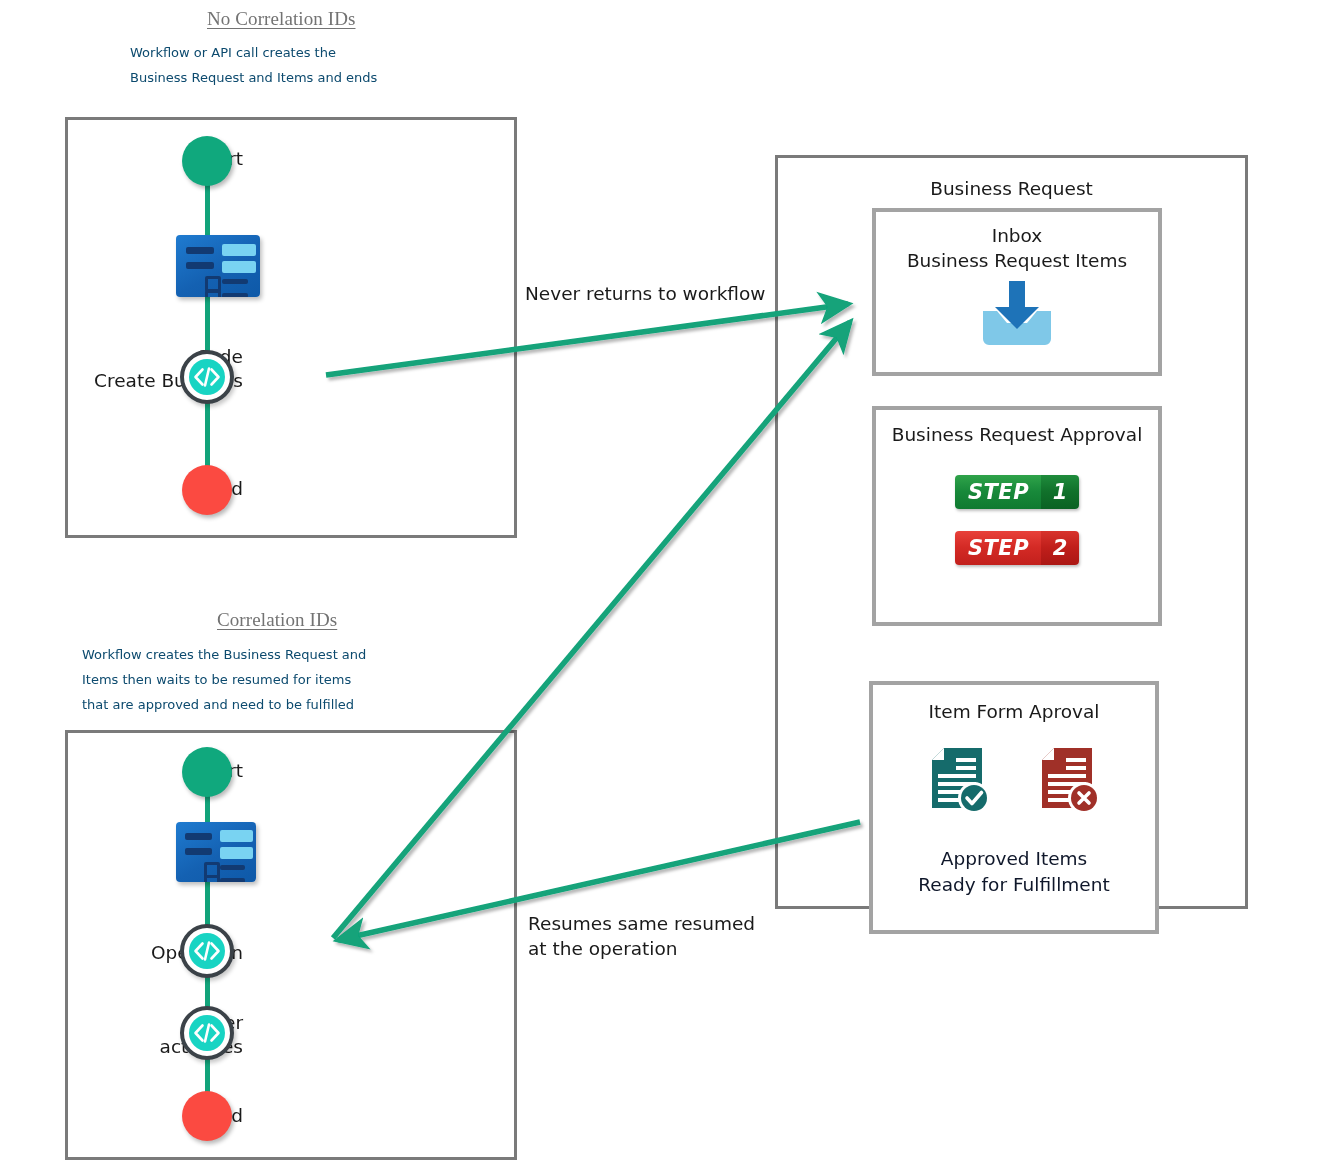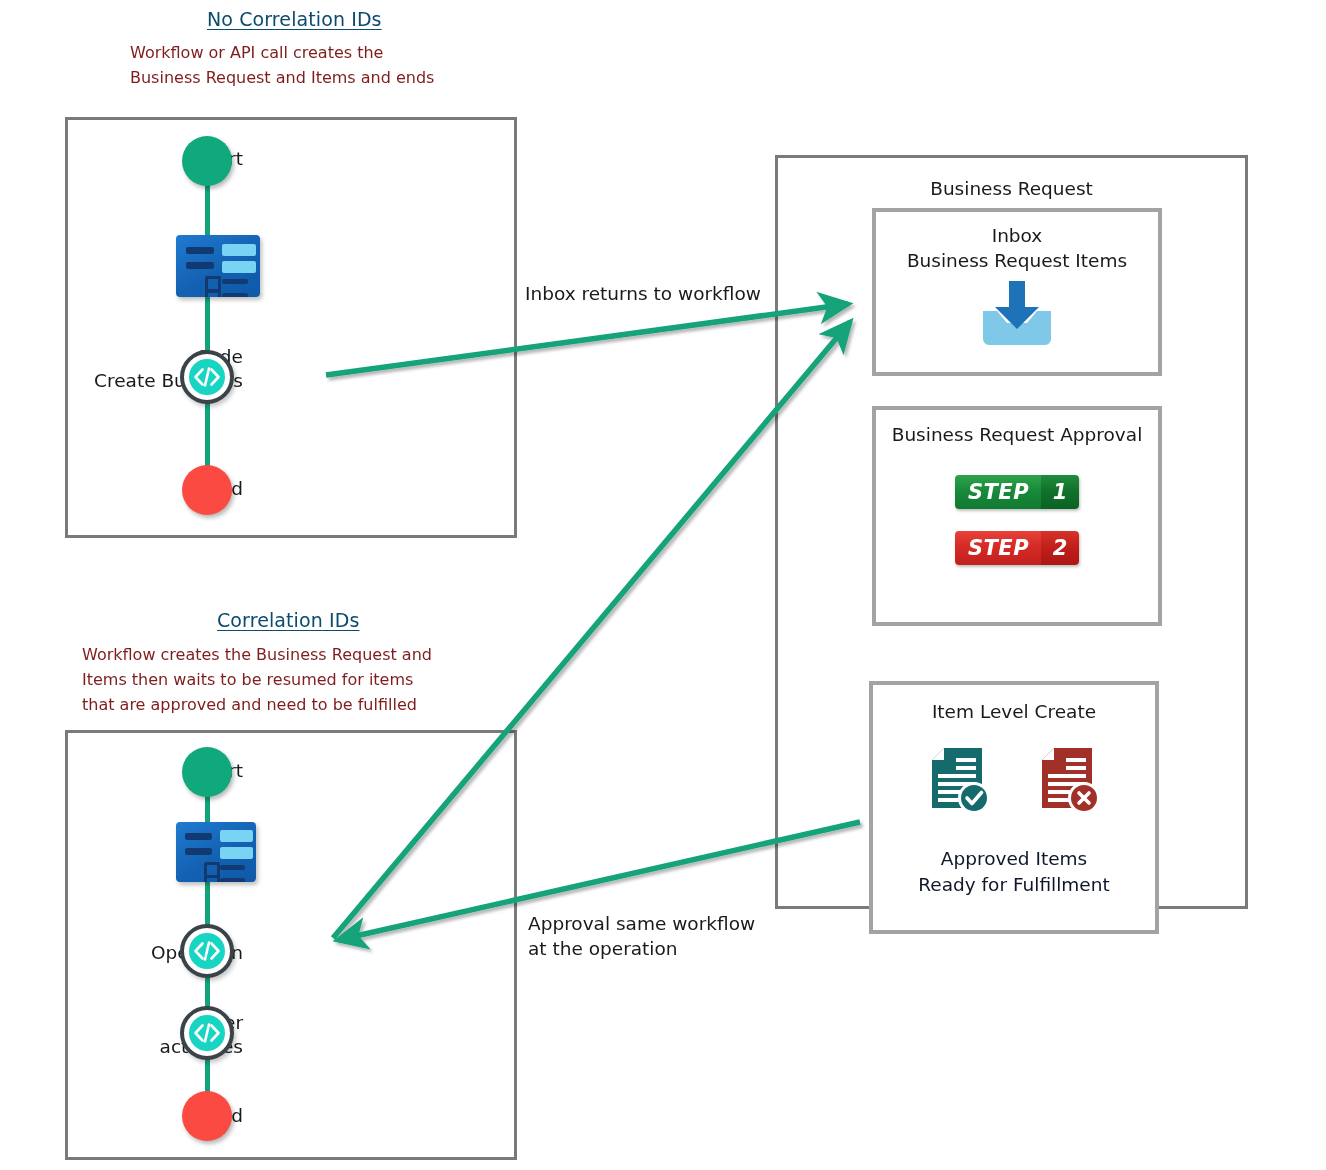--- a/index.html
+++ b/index.html
@@ -17,30 +17,31 @@
     width: 1326px;
     height: 1170px;
     background: #ffffff;
     overflow: hidden;
   }
   .abs { position: absolute; }
 
   
   .section-title {
     font-size: 19px;
-    color: #0c4a6e;
+    color: #737373;
     text-decoration: underline;
     text-underline-offset: 3px;
     white-space: nowrap;
     letter-spacing: .1px;
+    font-family: Liberation Serif, serif;
   }
   .section-desc {
-    font-size: 16px;
+    font-size: 13px;
     line-height: 25px;
-    color: #7f1d1d;
+    color: #0c4a6e;
     white-space: pre-line;
   }
 
   
   .wf-box {
     border: 3px solid #7a7a7a;
     background: #ffffff;
     box-sizing: border-box;
   }
   .panel-box {
@@ -313,21 +314,21 @@
 
       <div style="display:flex; justify-content:center; margin-top:22px;">
         <span class="step-badge badge-red">
           <span class="word">STEP</span>
           <span class="num">2</span>
         </span>
       </div>
     </div>
 
     <div class="abs card-box" style="left:91px; top:523px; width:290px; height:253px;">
-      <div class="card-head" style="margin-top:14px;">Item Level Create</div>
+      <div class="card-head" style="margin-top:14px;">Item Form Aproval</div>
 
       <div style="display:flex; justify-content:center; gap:44px; margin-top:22px;">
 
         <span>
           <svg width="66" height="72" viewBox="0 0 66 72" aria-hidden="true">
             <path d="M18 2 L56 2 L56 62 L6 62 L6 14 Z" fill="#156b6b"></path>
             <path d="M18 2 L18 14 L6 14 Z" fill="#ffffff"></path>
             <g fill="#ffffff">
               <rect x="30" y="12" width="20" height="4"></rect>
               <rect x="30" y="20" width="20" height="4"></rect>
@@ -382,18 +383,18 @@
 
     <g filter="url(#shd)">
       <line x1="333" y1="938" x2="850" y2="322" stroke="#12a37a" stroke-width="5.5" marker-end="url(#ah)"></line>
     </g>
 
     <g filter="url(#shd)">
       <line x1="860" y1="822" x2="338" y2="940" stroke="#12a37a" stroke-width="5.5" marker-end="url(#ah)"></line>
     </g>
   </svg>
 
-  <div class="abs arrow-label" style="left:525px; top:281px;">Inbox returns to workflow</div>
-
-  <div class="abs arrow-label" style="left:528px; top:911px;">Approval same workflow
+  <div class="abs arrow-label" style="left:525px; top:281px;">Never returns to workflow</div>
+
+  <div class="abs arrow-label" style="left:528px; top:911px;">Resumes same resumed
 at the operation</div>
 
 </div>
 
 </body></html>

